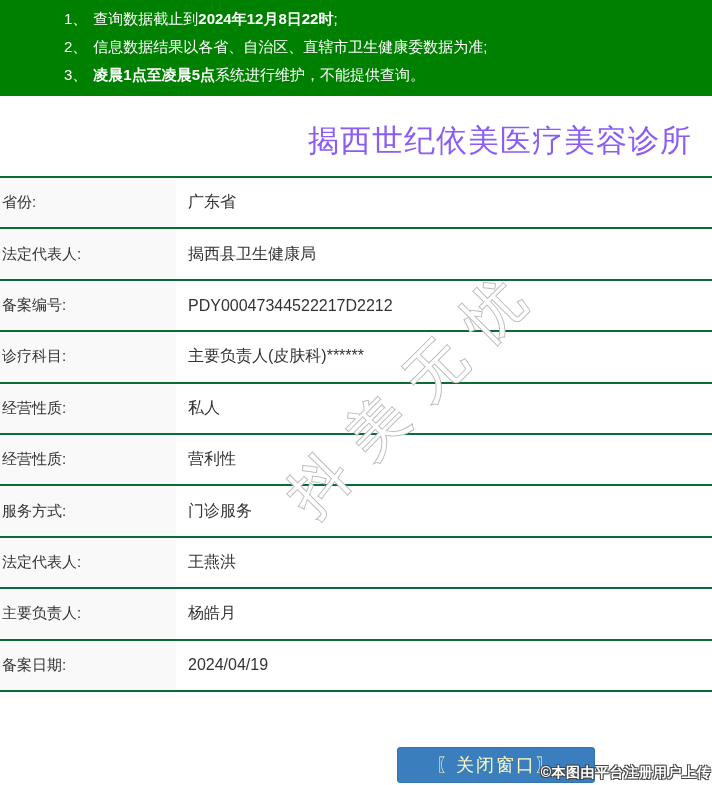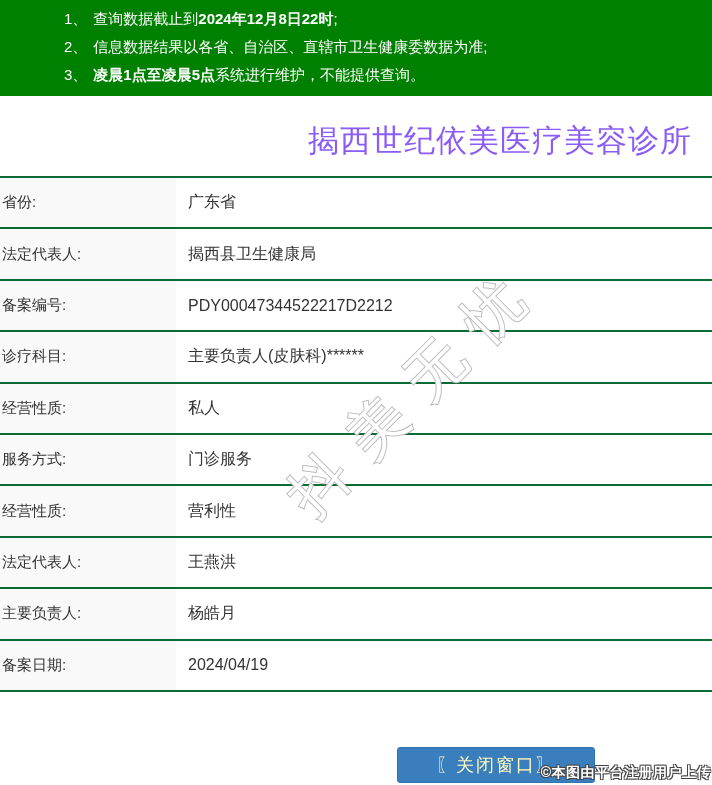--- a/index.html
+++ b/index.html
@@ -91,26 +91,26 @@
       </div>
       <div class="row">
         <div class="cell-label">诊疗科目:</div>
         <div class="cell-value">主要负责人(皮肤科)******</div>
       </div>
       <div class="row">
         <div class="cell-label">经营性质:</div>
         <div class="cell-value">私人</div>
       </div>
       <div class="row">
+        <div class="cell-label">经营性质:</div>
+        <div class="cell-value">营利性</div>
+      </div>
+      <div class="row">
         <div class="cell-label">服务方式:</div>
         <div class="cell-value">门诊服务</div>
-      </div>
-      <div class="row">
-        <div class="cell-label">经营性质:</div>
-        <div class="cell-value">营利性</div>
       </div>
       <div class="row">
         <div class="cell-label">法定代表人:</div>
         <div class="cell-value">王燕洪</div>
       </div>
       <div class="row">
         <div class="cell-label">主要负责人:</div>
         <div class="cell-value">杨皓月</div>
       </div>
       <div class="row">

